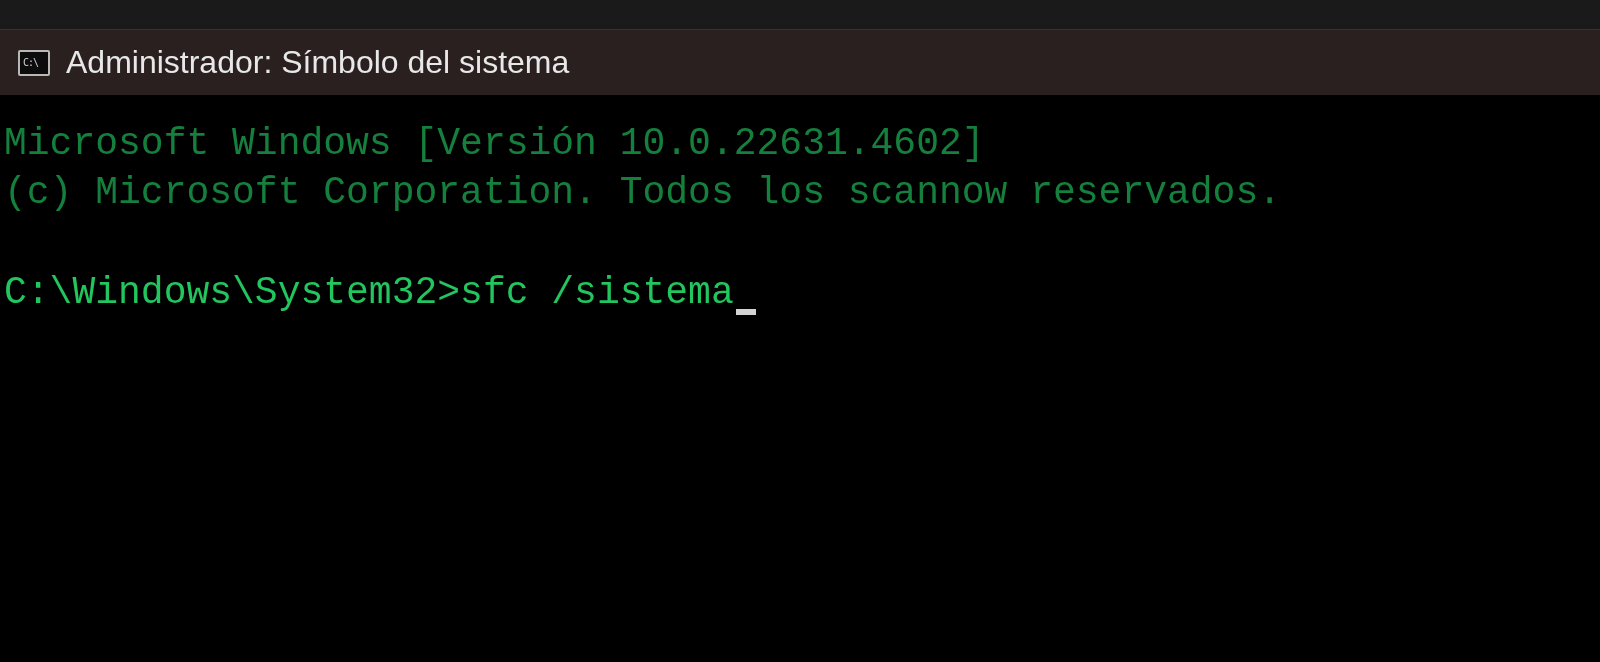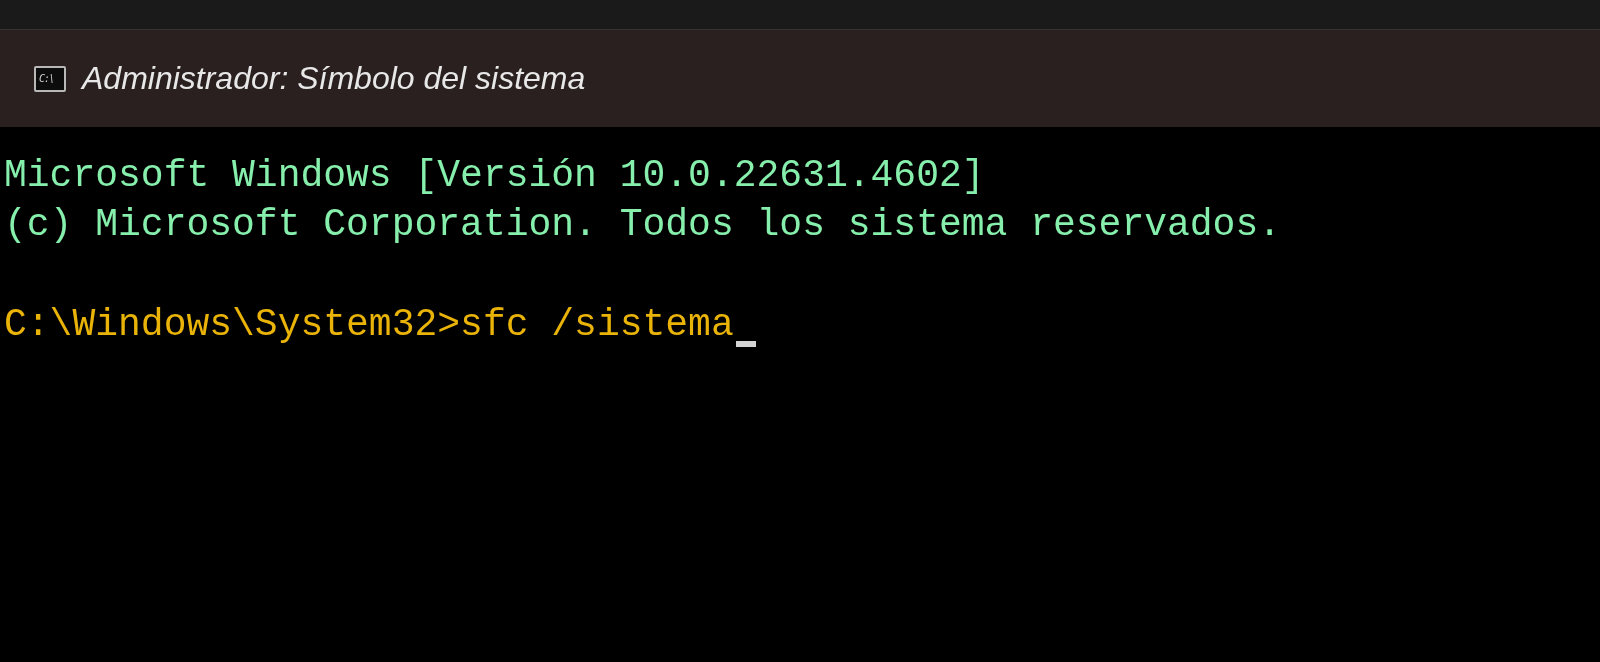--- a/index.html
+++ b/index.html
@@ -18,24 +18,23 @@
     
     .top-bar {
       width: 100%;
       height: 30px;
       background: #1a1a1a;
       border-bottom: 1px solid #333;
     }
     
     .tab-bar {
       background: #2a2020;
-      padding: 16px;
+      padding: 0;
       display: flex;
       align-items: stretch;
-      font-style: italic;
     }
     
     .tab {
       display: flex;
       align-items: center;
       padding: 14px 24px 14px 18px;
       background: #2a2020;
       gap: 16px;
     }
     
@@ -72,26 +71,26 @@
       background: #000000;
       padding: 24px 0 0 4px;
       font-family: Consolas, "Courier New", monospace;
       font-size: 38px;
       line-height: 1.3;
       color: #d4d4d4;
     }
     
     .terminal-line {
       white-space: pre;
-      color: #86efac;
+      color: #15803d;
     }
     
     .prompt-line {
       white-space: pre;
-      color: #eab308;
+      color: #22c55e;
       margin-top: 50px;
       display: flex;
       align-items: flex-end;
     }
     
     .cursor {
       display: inline-block;
       width: 20px;
       height: 6px;
       background: #d4d4d4;
@@ -106,17 +105,17 @@
 
 <div class="tab-bar">
   <div class="tab">
     <span class="cmd-icon"></span>
     <span class="tab-title">Administrador: Símbolo del sistema</span>
   </div>
 </div>
 
 <div class="terminal-body">
   <div class="terminal-line">Microsoft Windows [Versión 10.0.22631.4602]</div>
-  <div class="terminal-line">(c) Microsoft Corporation. Todos los sistema reservados.</div>
+  <div class="terminal-line">(c) Microsoft Corporation. Todos los scannow reservados.</div>
   <div class="prompt-line">
     <span>C:\Windows\System32&gt;</span><span>sfc /sistema</span><span class="cursor"></span>
   </div>
 </div>
 
 </body></html>

